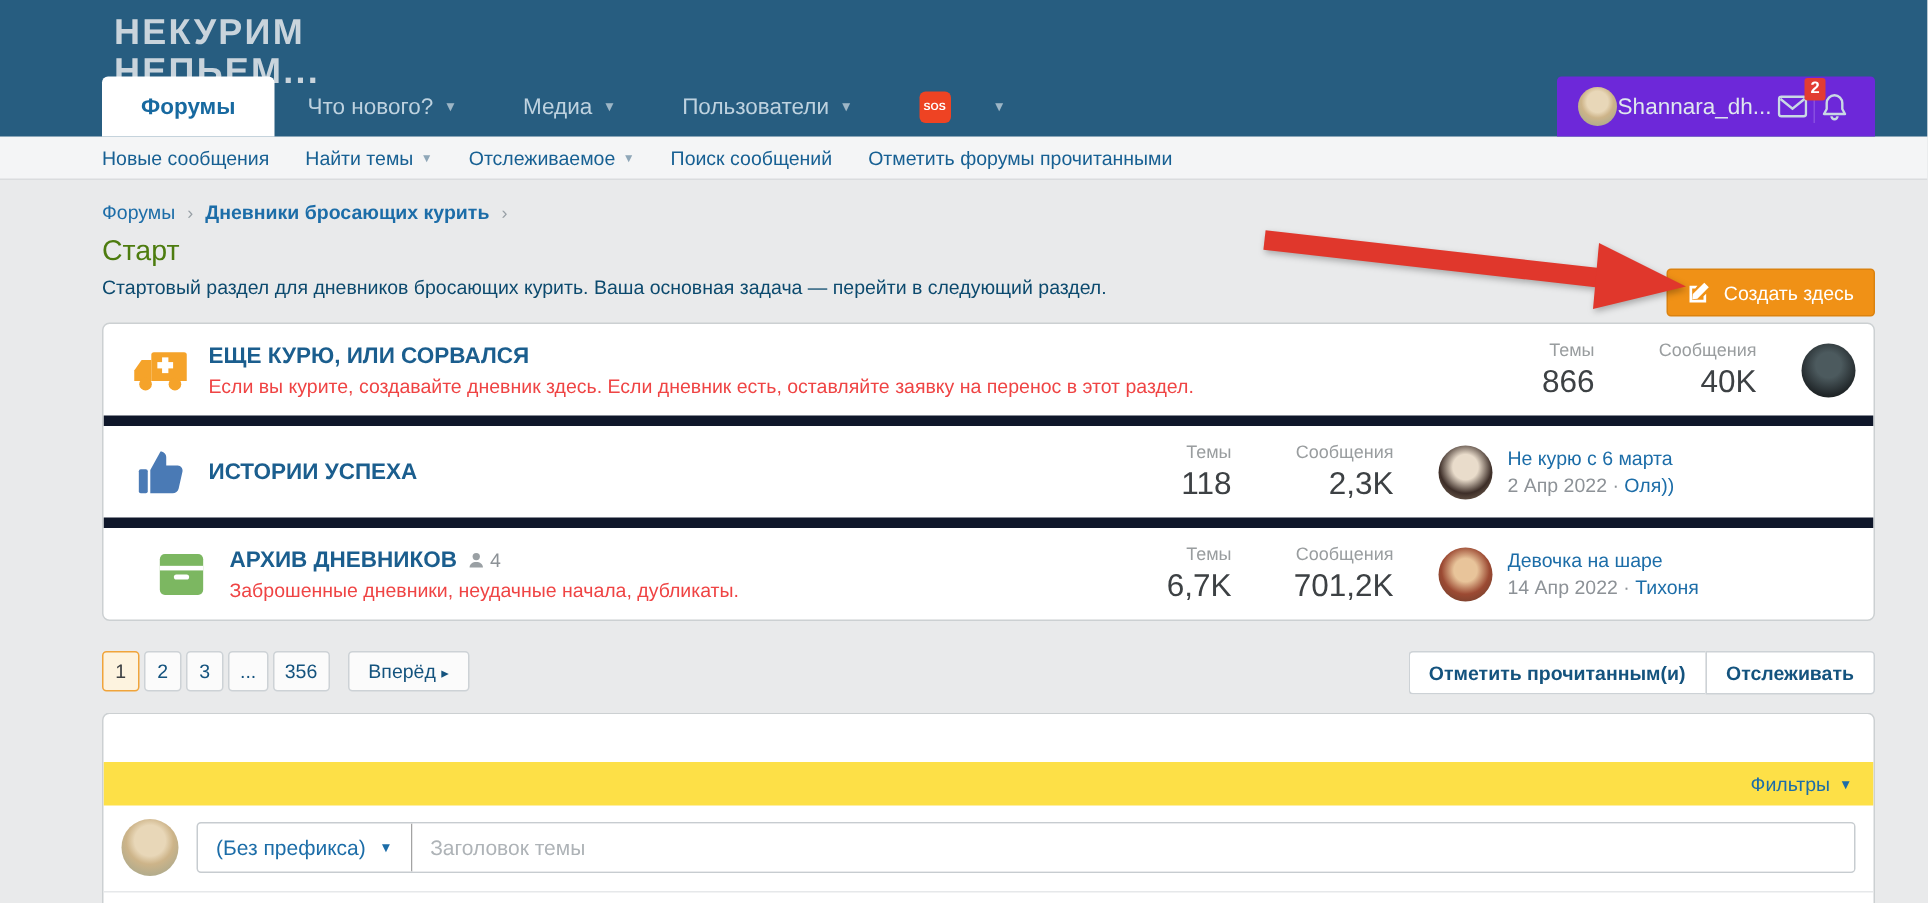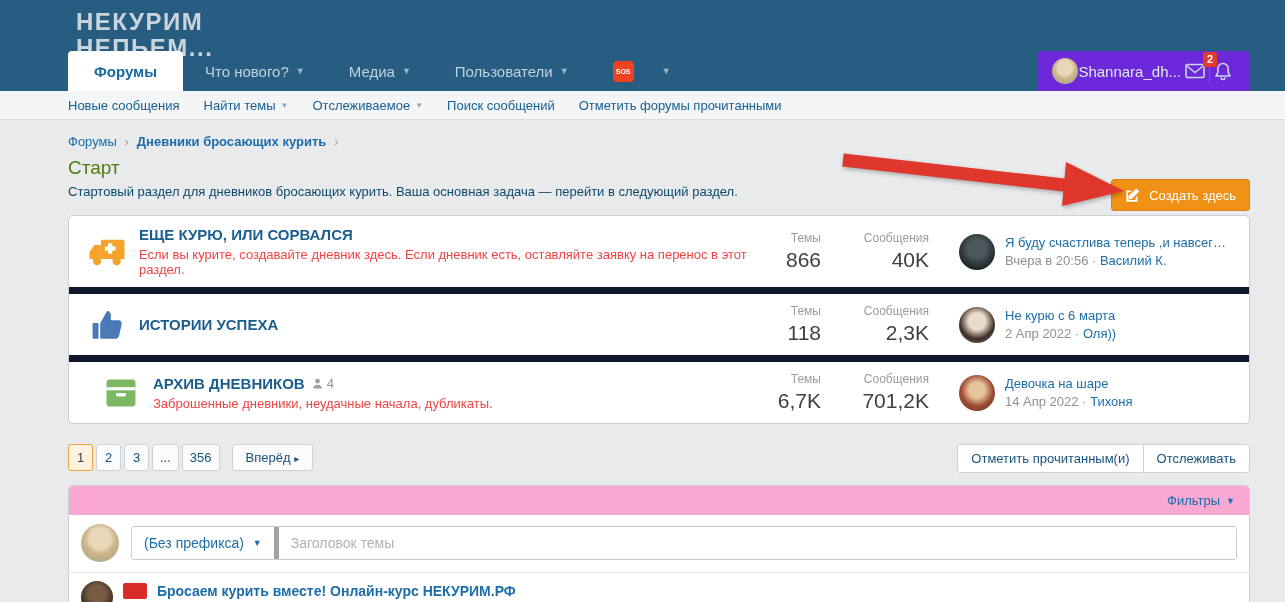--- a/index.html
+++ b/index.html
@@ -86,37 +86,37 @@
   .latest-meta a { color:#1c6da8; }
 
   
   .list-controls { margin-top:20px; display:flex; justify-content:space-between; align-items:flex-start; }
   .pages { display:flex; gap:3px; align-items:center; }
   .page-btn { min-width:25px; padding:5px 7px; text-align:center; font-size:13px;
       background:#fbfbfb; border:1px solid #cdd2d6; border-radius:3px; color:#14537e; cursor:pointer; }
   .page-btn.current { background:#fdf3df; border-color:#f0a43b; color:#3e4144; }
   .next-btn { margin-left:9px; padding:5px 13px; font-size:13px; background:#fbfbfb;
       border:1px solid #cdd2d6; border-radius:3px; color:#14537e; cursor:pointer; }
-  .action-group { display:flex; }
+  .action-group { display:flex;font-weight:bold; }
   .action-btn { padding:6px 13px; font-size:13px; background:#fff; border:1px solid #cdd2d6;
       color:#14537e; cursor:pointer; }
   .action-btn:first-child { border-radius:3px 0 0 3px; border-right:none; }
   .action-btn:last-child { border-radius:0 3px 3px 0; }
 
   
   .bottom-block { margin-top:12px; background:#fff; border:1px solid #ccd0d2;
       border-bottom:none; border-radius:5px 5px 0 0; overflow:hidden; }
-  .filters-bar { height:29px; background:#f9a8d4; display:flex; align-items:center;
-      justify-content:flex-end; padding-right:14px; font-size:13px; color:#1c6da8; gap:6px; cursor:pointer; }
+  .filters-bar { height:29px; background:#fde047; display:flex; align-items:center;
+      justify-content:flex-end; padding-right:14px; font-size:13px; color:#1c6da8; gap:6px; cursor:pointer;margin-top:32px; }
   .filters-bar .caret { color:#1c6da8; }
   .composer { display:flex; align-items:center; gap:12px; padding:9px 12px 10px 12px; }
   .av-38 { width:38px; height:38px; }
   .composer-field { flex:1; display:flex; border:1px solid #c7ccd0; border-radius:3px; overflow:hidden; }
   .prefix-select { display:flex; align-items:center; gap:9px; padding:8px 12px;
-      font-size:14px; color:#1c6da8; border-right:5px solid #a3a3a3; cursor:pointer; white-space:nowrap; }
+      font-size:14px; color:#1c6da8; border-right:1px solid #a3a3a3; cursor:pointer; white-space:nowrap; }
   .prefix-select .caret { color:#1c6da8; font-size:9px; }
   .title-input { flex:1; border:none; outline:none; padding:8px 12px; font-size:14px;
       font-family:"Liberation Sans", sans-serif; color:#333; }
   .title-input::placeholder { color:#aeb3b7; }
 
   .partial-row { border-top:1px solid #e6e8ea; padding:8px 12px; display:flex;
       align-items:flex-start; gap:10px; height:46px; }
   .av-32 { width:32px; height:32px; }
   .thread-prefix { width:24px; height:16px; background:#d92b27; border-radius:2px; flex:none; margin-top:2px; }
   .partial-title { font-size:14px; font-weight:bold; color:#1c6da8; margin-top:2px; flex:1;
@@ -246,27 +246,20 @@
       </div>
       <div class="stat">
         <div class="stat-label">Темы</div>
         <div class="stat-value">866</div>
       </div>
       <div class="stat">
         <div class="stat-label">Сообщения</div>
         <div class="stat-value">40K</div>
       </div>
       <span class="avatar av-36 ph-dark"></span>
-      <div class="latest">
-        <a href="#" class="latest-title">Я буду счастлива теперь ,и навсег…</a>
-        <div class="latest-meta">
-          <span>Вчера в 20:56 ·</span>
-          <a href="#">Василий К.</a>
-        </div>
-      </div>
     </div>
 
     <div class="node-row">
       <div class="node-icon">
         <svg width="34" height="34" viewBox="0 0 16 16">
           <rect x="1.2" y="7" width="2.8" height="7.5" rx="0.6" fill="#4a7ab5"></rect>
           <path d="M4.8 14.5V7.2L8 1.4c1 0 1.8.8 1.8 1.8v2.6h3.6c1 0 1.7 1 1.5 1.9l-1.2 5.3c-.2.9-1 1.5-1.9 1.5z" fill="#4a7ab5"></path>
         </svg>
       </div>
       <div class="node-main">

